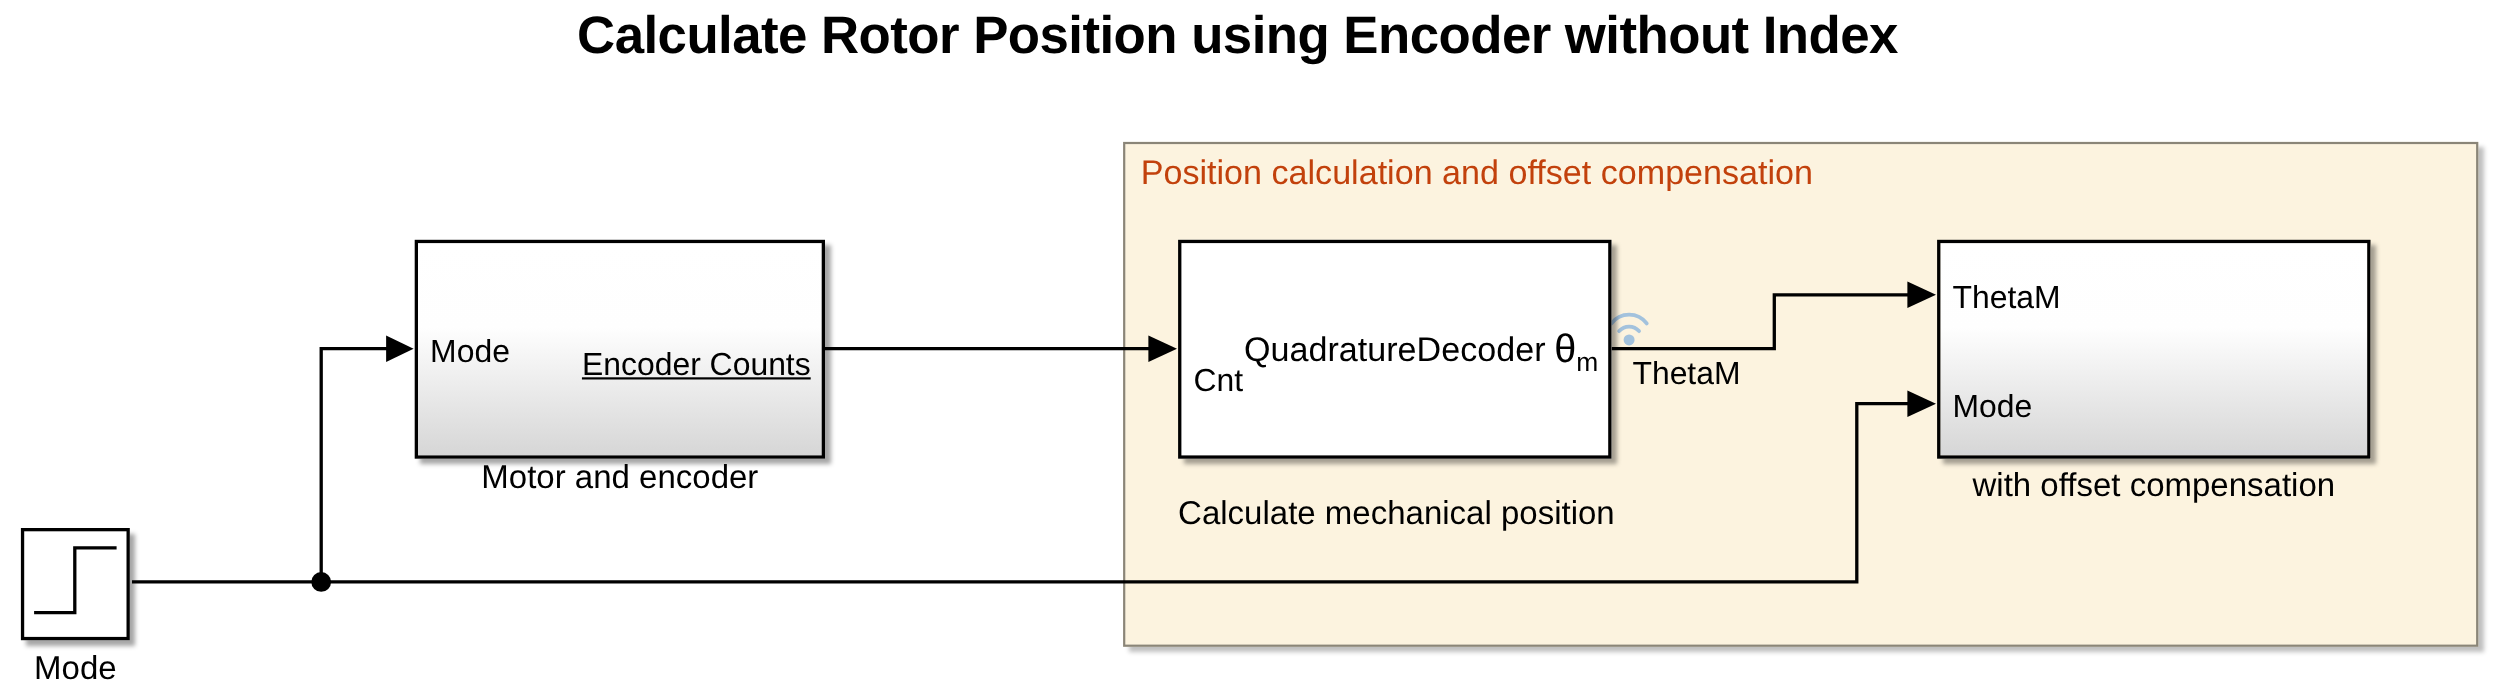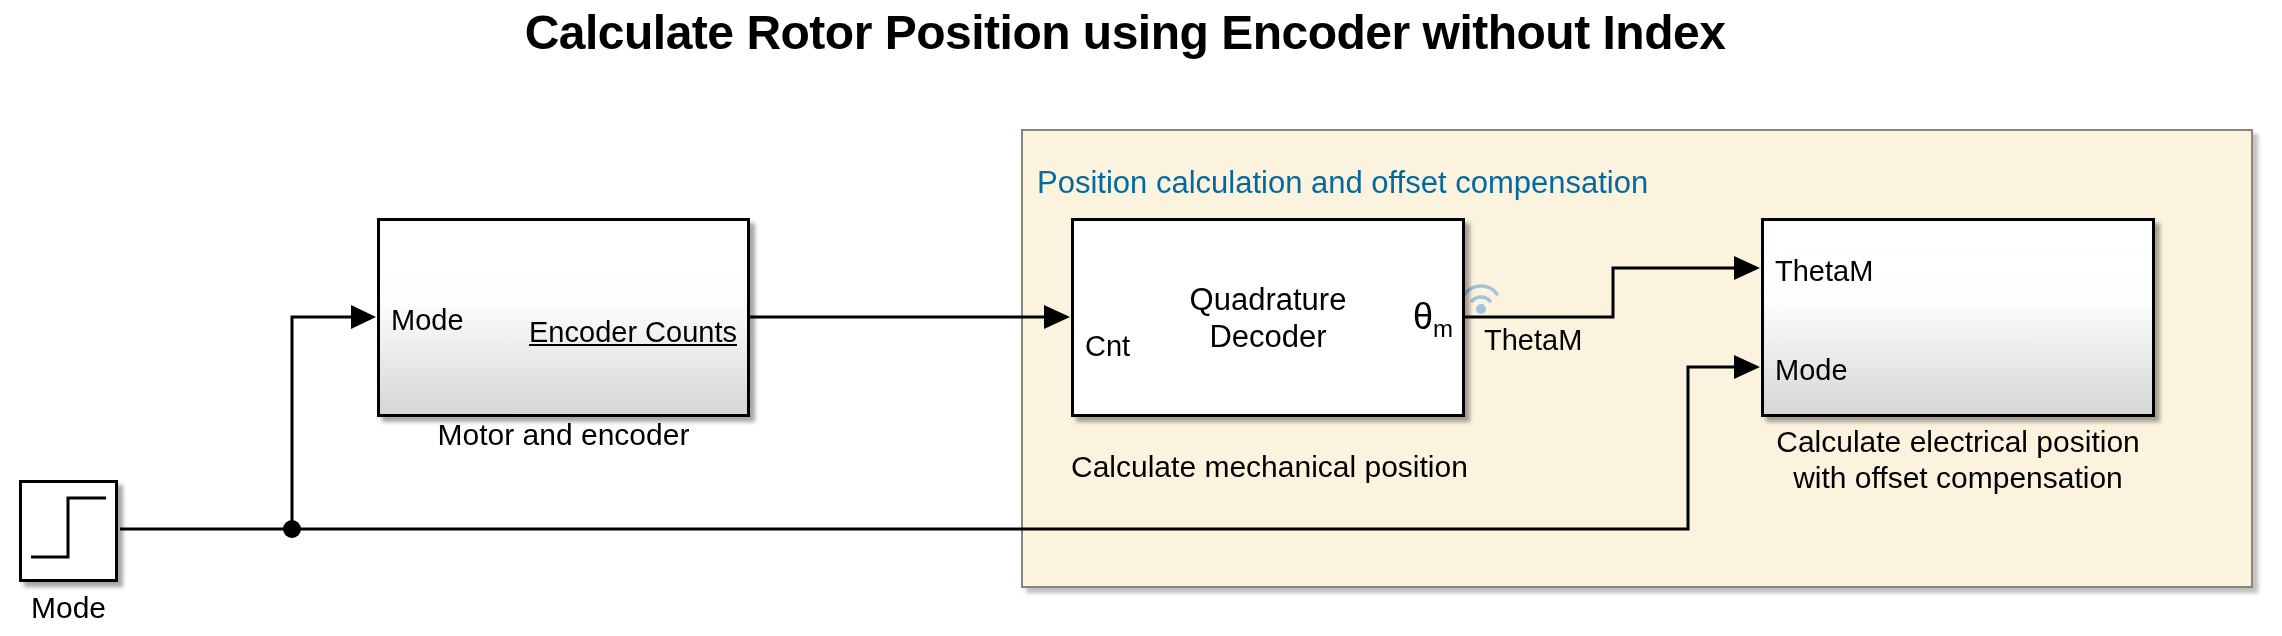--- a/index.html
+++ b/index.html
@@ -19,44 +19,43 @@
   }
   .area{
     position:absolute;left:1021px;top:129px;width:1232px;height:459px;
     background:#fcf3df;
     border:2px solid #8a8578;
     box-shadow:5px 5px 4px rgba(0,0,0,0.25);
     box-sizing:border-box;
   }
   .area-title{
     position:absolute;left:14px;top:8px;
-    font-size:31px;color:#0369a1;
+    font-size:31px;color:#c2410c;
     white-space:nowrap;
-    margin-top:26px;
   }
   .block{
     position:absolute;
     border:3px solid #000;
     box-sizing:border-box;
     box-shadow:5px 5px 4px rgba(0,0,0,0.35);
   }
   .subsystem{
     background:linear-gradient(to bottom,#ffffff 0%,#fefefe 40%,#d6d6d6 100%);
   }
   .plain{ background:#ffffff; }
   .port-label{
     position:absolute;
     font-size:29px;line-height:34px;color:#000;
     white-space:nowrap;
   }
   .port-label.in{ left:11px; }
   .port-label.out{ right:10px; }
   .center-name{
     position:absolute;left:0;top:0;right:0;bottom:0;
-    display:flex;flex-direction:column;justify-content:center;align-items:center;
+    display:flex;flex-direction:row;justify-content:center;align-items:center;
     font-size:31px;line-height:37px;color:#000;text-align:center;
   }
   .theta-out{
     position:absolute;right:9px;top:76px;
     font-size:36px;line-height:40px;color:#000;
   }
   .theta-out sub{ font-size:24px; }
   .caption{
     position:absolute;
     font-size:30px;line-height:36px;color:#000;
@@ -127,17 +126,16 @@
   </div>
   <div class="caption" style="left:1071px;top:449px;width:394px;">Calculate mechanical position</div>
 
   <div class="wire-label">ThetaM</div>
 
   <div class="block subsystem" style="left:1761px;top:218px;width:394px;height:199px;">
     <span class="port-label in" style="top:33px;">ThetaM</span>
     <span class="port-label in" style="top:132px;">Mode</span>
   </div>
   <div class="caption" style="left:1711px;top:424px;width:494px;">
-    <div>Calculate electrical position</div>
     <div>with offset compensation</div>
   </div>
 
 </div>
 
 </body></html>

